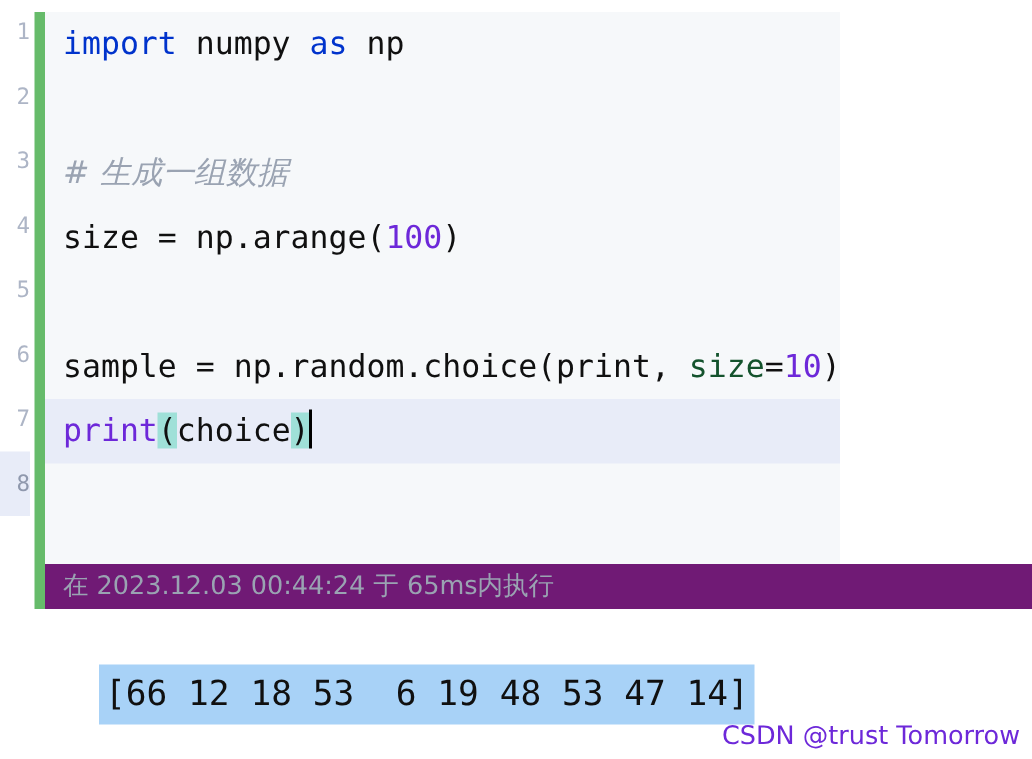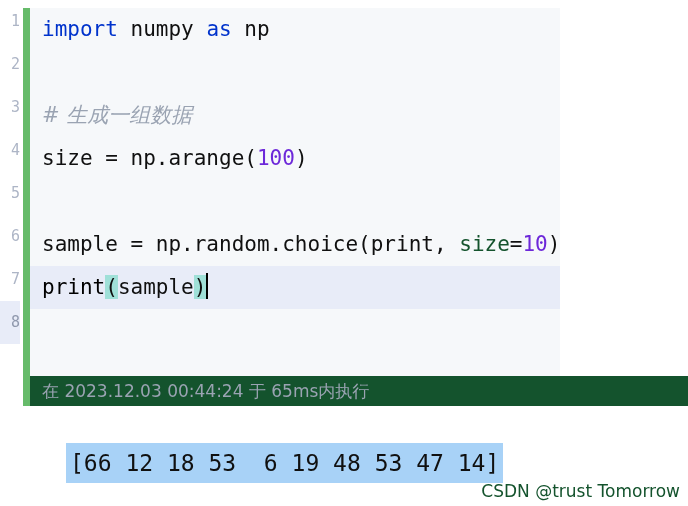--- a/index.html
+++ b/index.html
@@ -86,21 +86,21 @@
   .code-line.current {
     background: #e8ecf8;
   }
   .code-line.blank {
     height: 43px;
   }
 
   .tok-kw      { color: #0033cc; }
   .tok-num     { color: #6d28d9; }
   .tok-param   { color: #14532d; }
-  .tok-builtin { color: #000000; }
+  .tok-builtin { color: #6d28d9; }
   .tok-plain   { color: #101010; }
   .tok-comment {
     color: #9aa3b2;
     font-style: italic;
     font-family: "DejaVu Sans", sans-serif;
   }
   .brace-match {
     background: #9fe0d8;
   }
 
@@ -114,21 +114,21 @@
     margin-left: 0px;
   }
 
   
   #exec-status {
     position: absolute;
     left: 30px;
     top: 376px;
     width: 658px;
     height: 30px;
-    background: #14532d;
+    background: #701a75;
     color: #9aa3b2;
     font-family: "DejaVu Sans", sans-serif;
     font-size: 17px;
     line-height: 30px;
     padding-left: 12px;
     box-sizing: border-box;
     white-space: pre;
     z-index: 2;
   }
 
@@ -152,21 +152,21 @@
     line-height: 40px;
     padding: 0 4px;
     white-space: pre;
   }
 
   
   #watermark {
     position: absolute;
     right: 8px;
     top: 481px;
-    color: #14532d;
+    color: #6d28d9;
     font-family: "DejaVu Sans", sans-serif;
     font-size: 17px;
     white-space: pre;
     z-index: 5;
   }
 </style>
 </head>
 <body>
 
 <div id="notebook-cell">
@@ -192,21 +192,21 @@
 
     <div class="code-line"><span class="tok-comment"># 生成一组数据</span></div>
 
     <div class="code-line"><span class="tok-plain">size = np.arange(</span><span class="tok-num">100</span><span class="tok-plain">)</span></div>
 
     <div class="code-line blank"></div>
 
 
     <div class="code-line"><span class="tok-plain">sample = np.random.choice(print, </span><span class="tok-param">size</span><span class="tok-plain">=</span><span class="tok-num">10</span><span class="tok-plain">)</span></div>
 
-    <div class="code-line current"><span class="tok-builtin">print</span><span class="tok-plain brace-match">(</span><span class="tok-plain">sample</span><span class="tok-plain brace-match">)</span><span id="text-caret"></span></div>
+    <div class="code-line current"><span class="tok-builtin">print</span><span class="tok-plain brace-match">(</span><span class="tok-plain">choice</span><span class="tok-plain brace-match">)</span><span id="text-caret"></span></div>
 
   </div>
 
   <div id="exec-status">在 2023.12.03 00:44:24 于 65ms内执行</div>
 
 </div>
 
 <div id="output-area">
   <div id="output-text">[66 12 18 53  6 19 48 53 47 14]</div>
 </div>

